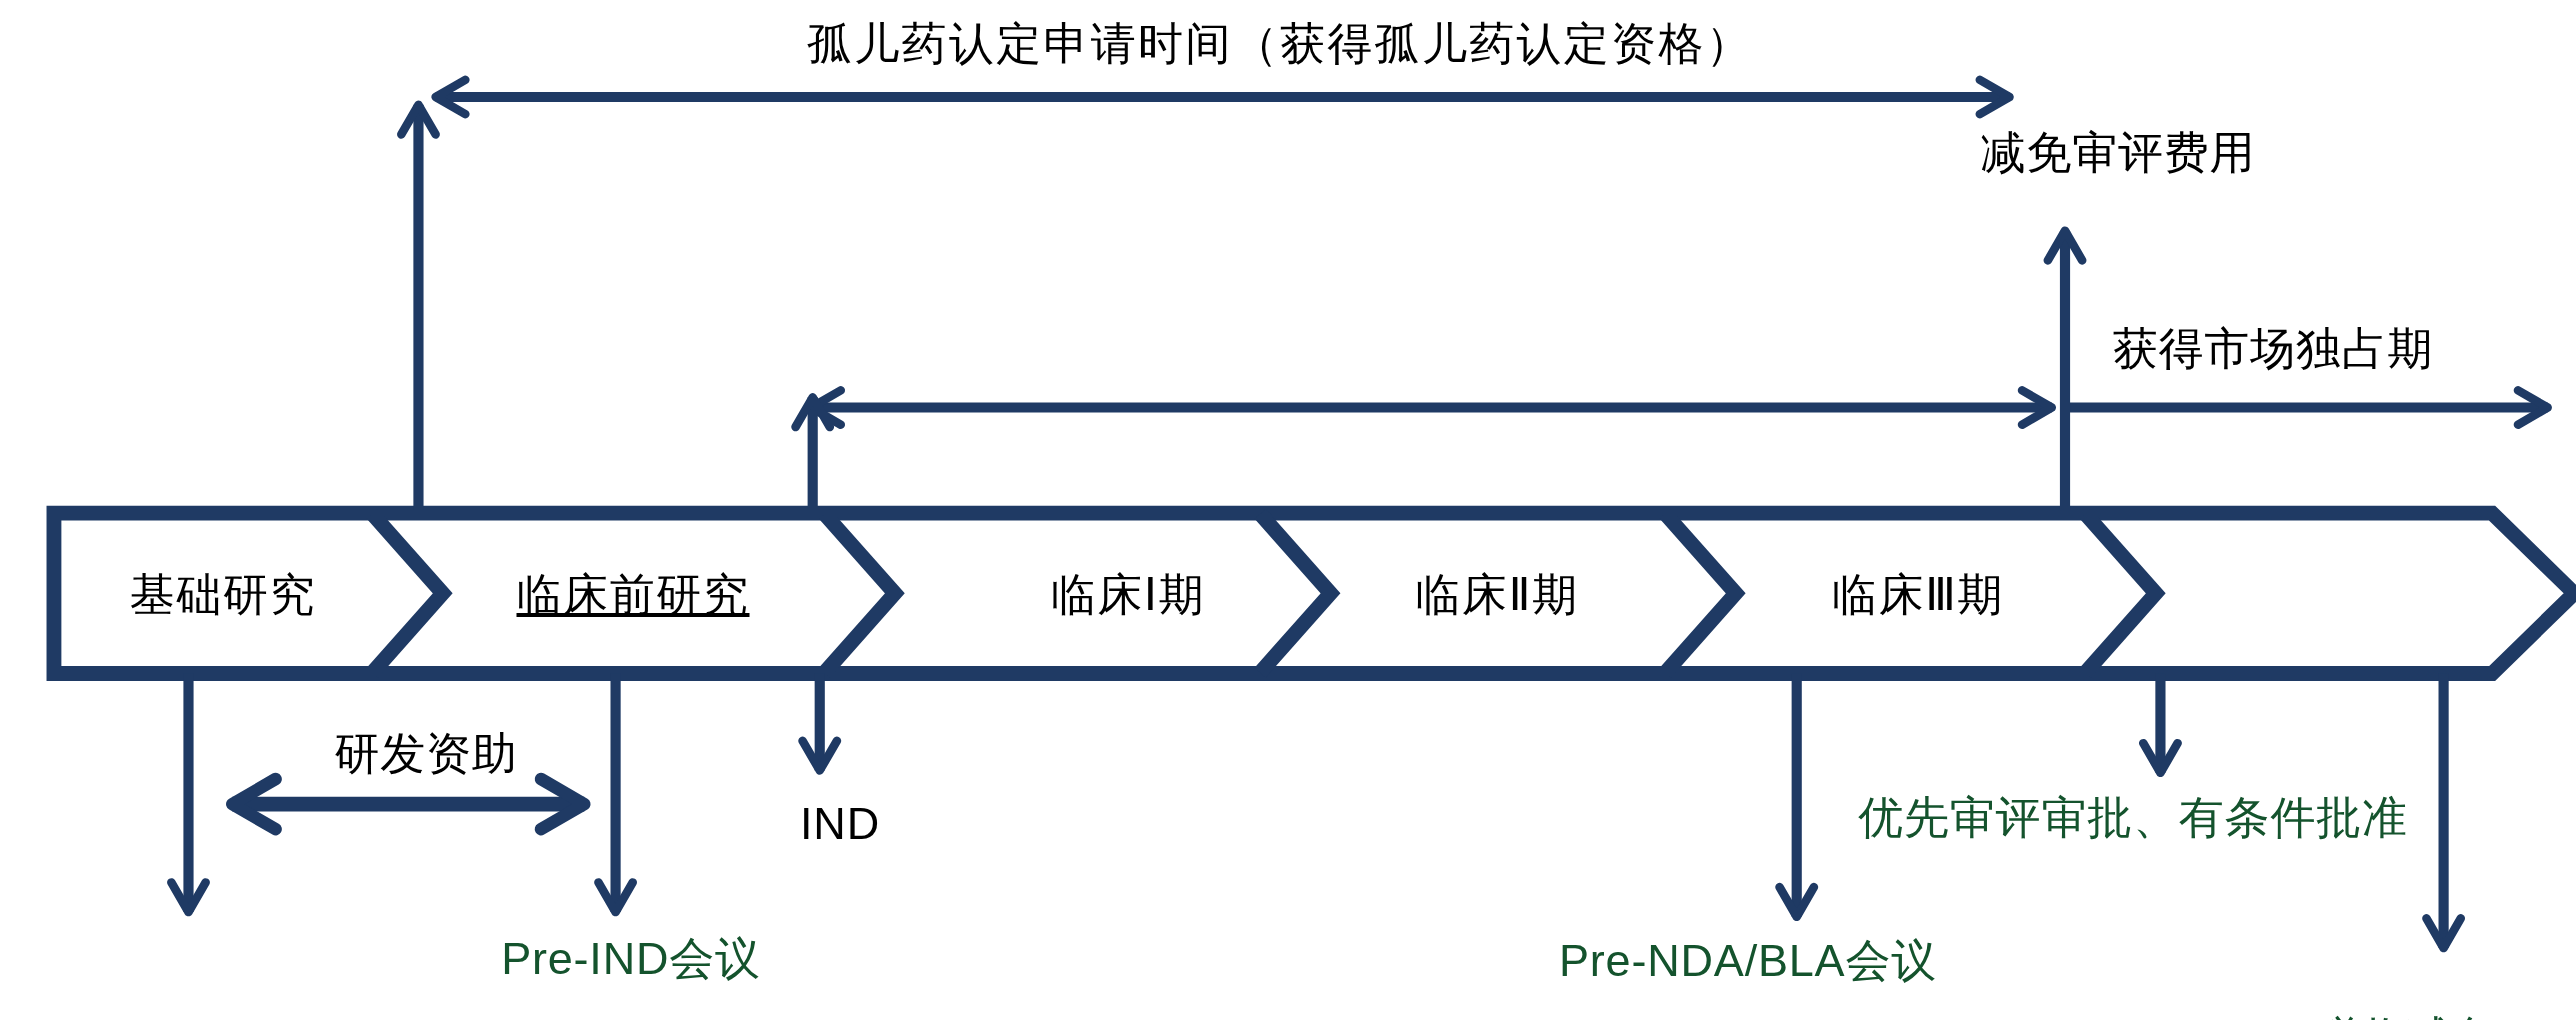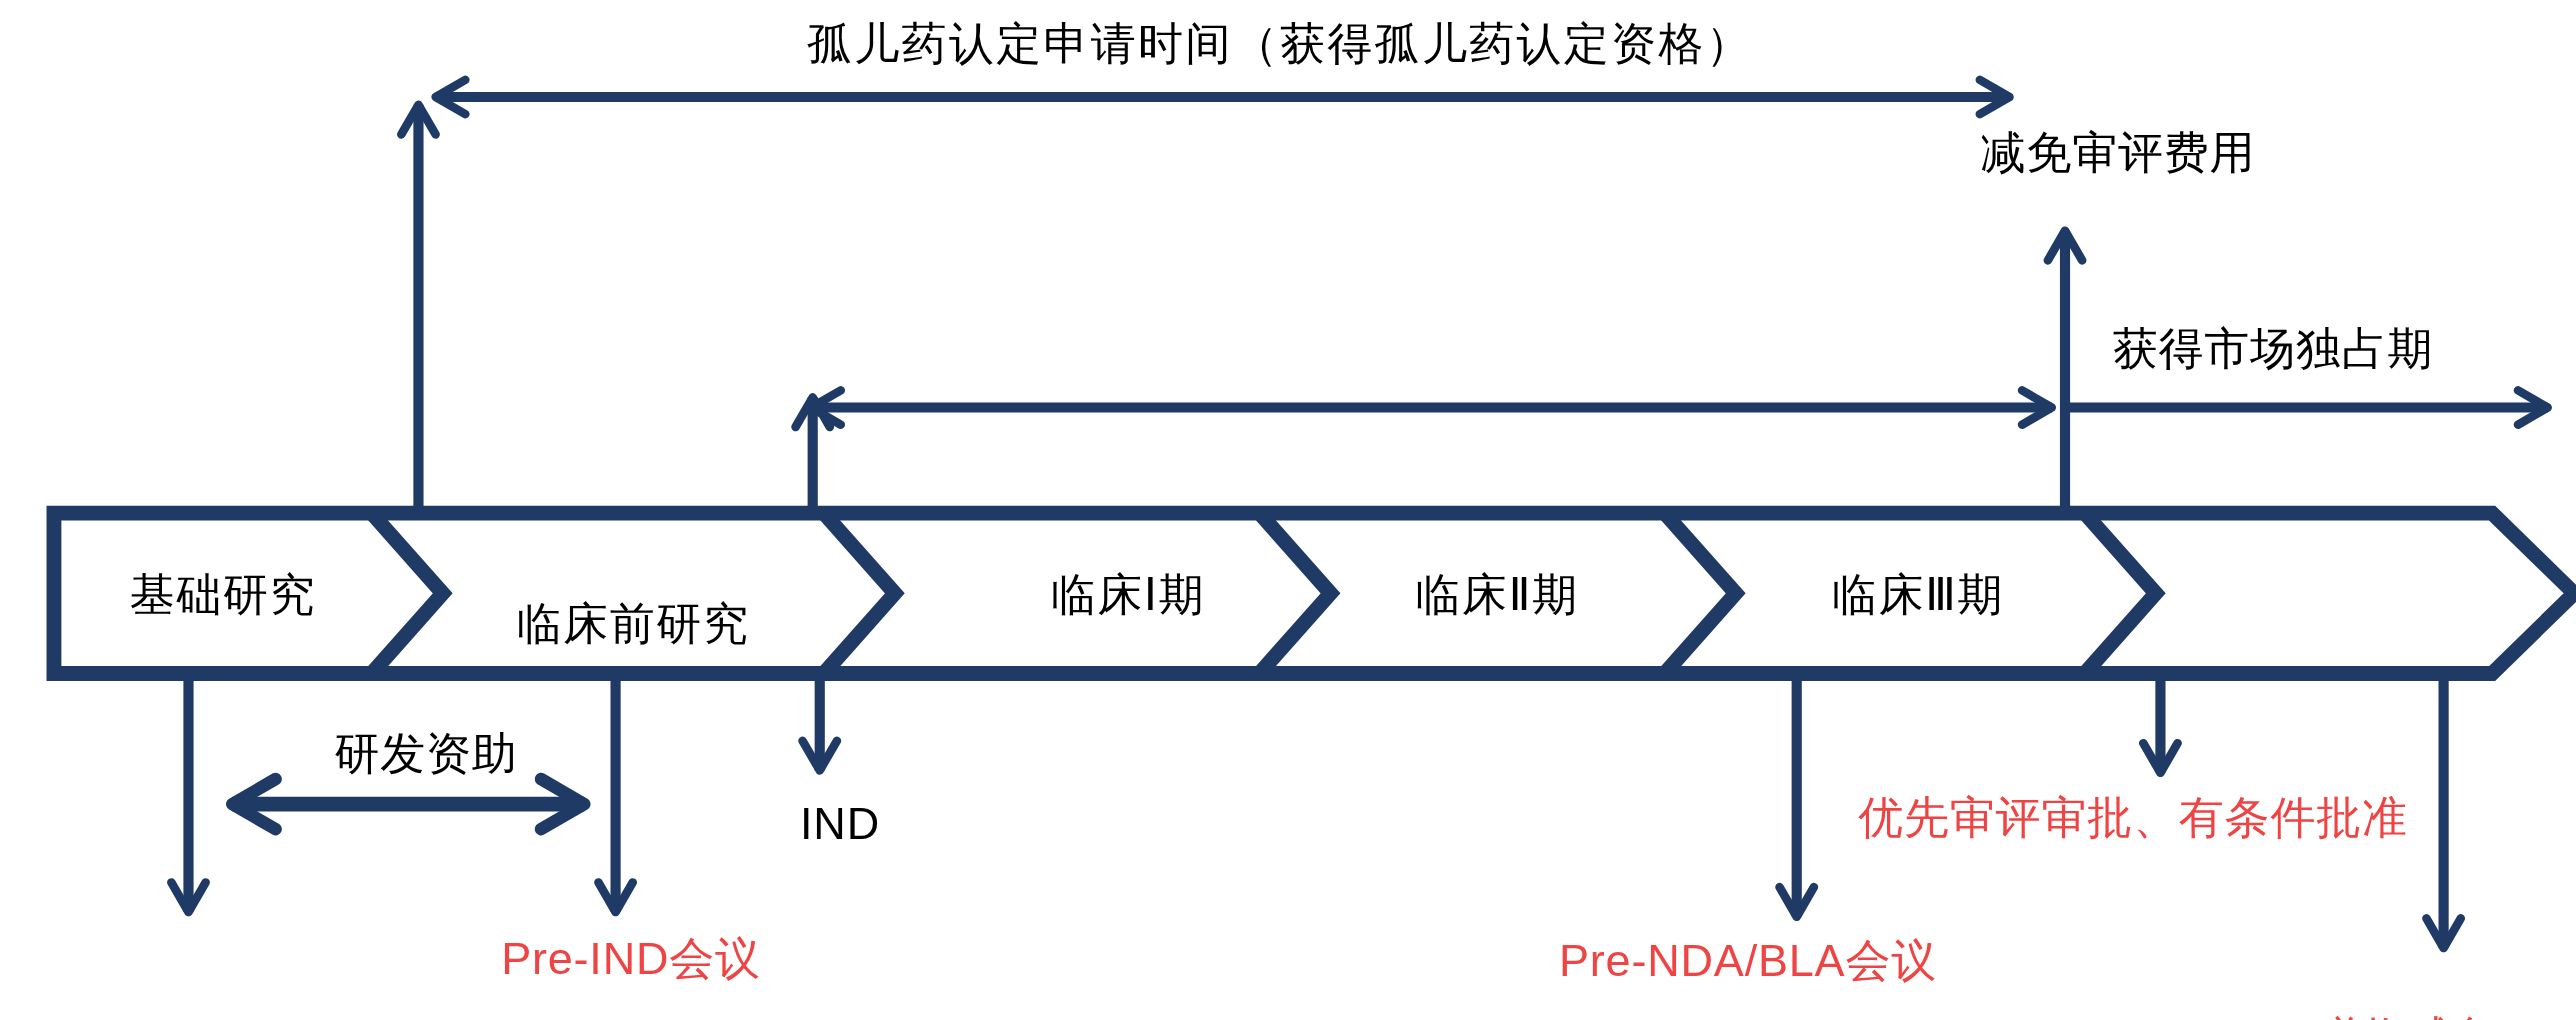--- a/index.html
+++ b/index.html
@@ -23,21 +23,21 @@
   }
   .lbl {
     position: absolute;
     transform: translate(-50%, -50%);
     white-space: nowrap;
     font-size: 45px;
     line-height: 1.2;
     color: #000000;
     letter-spacing: 0.8px;
   }
-  .lbl.navy { color: #ef4444; }
+  .lbl.navy { color: #14532d; }
   .lbl.title { letter-spacing: 2.3px; }
   .stage-lbl {
     position: absolute;
     transform: translate(-50%, -50%);
     white-space: nowrap;
     font-size: 45px;
     color: #000000;
     letter-spacing: 1.6px;
   }
 </style>
@@ -89,21 +89,21 @@
   </svg>
 
   <div class="lbl title" style="left:1250px; top:44px;">孤儿药认定申请时间（获得孤儿药认定资格）</div>
 
   <div class="lbl" style="left:2088px; top:153px;text-align:center;">减免审评费用</div>
 
 
   <div class="lbl" style="left:2243px; top:349px;">获得市场独占期</div>
 
   <div class="stage-lbl" style="left:193px; top:595px;">基础研究</div>
-  <div class="stage-lbl" style="left:603px; top:624px;">临床前研究</div>
+  <div class="stage-lbl" style="left:603px; top:595px;text-decoration:underline;">临床前研究</div>
   <div class="stage-lbl" style="left:1098px; top:595px;text-align:right;">临床Ⅰ期</div>
   <div class="stage-lbl" style="left:1467px; top:595px;">临床Ⅱ期</div>
   <div class="stage-lbl" style="left:1888px; top:595px;">临床Ⅲ期</div>
 
   <div class="lbl" style="left:396px; top:754px;text-align:center;">研发资助</div>
 
   <div class="lbl" style="left:810px; top:824px;">IND</div>
 
   <div class="lbl navy" style="left:601px; top:959px;">Pre-IND会议</div>
 

